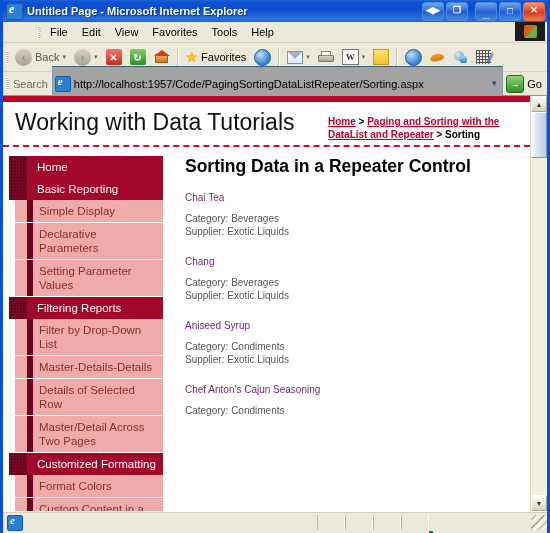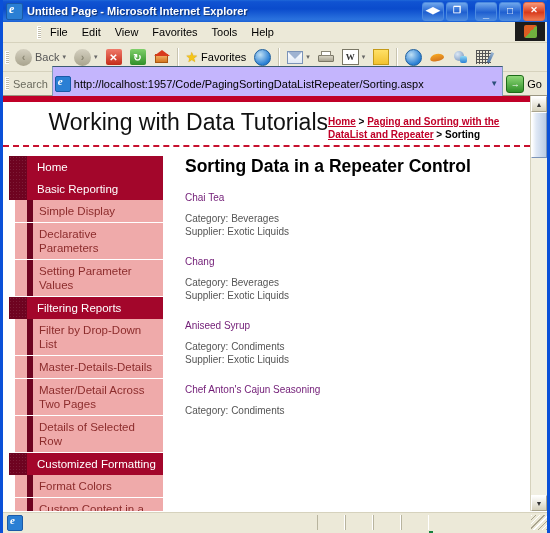--- a/index.html
+++ b/index.html
@@ -136,21 +136,21 @@
   .edit-i:after{content:"";position:absolute;right:-1px;top:2px;width:3px;height:11px;
     background:linear-gradient(180deg,#9bb7d4,#4a6f9e);transform:rotate(25deg);}
 
   
   .addrbar{
     height:23px;flex:0 0 23px;background:#ECE9D8;display:flex;align-items:center;
     border-bottom:1px solid #9a9682;
   }
   .addr-label{font-size:11px;color:#6b6b5e;padding:0 4px 0 2px;}
   .addr-field{
-    flex:1 1 auto;height:36px;background:#c4b5fd;border:1px solid #7f9db9;
+    flex:1 1 auto;height:36px;background:#a3a3a3;border:1px solid #7f9db9;
     border-top-color:#3c5a73;display:flex;align-items:center;box-sizing:border-box;
   }
   .addr-ico{
     width:14px;height:14px;margin:0 3px 0 2px;flex:0 0 14px;
     background:#2a7fd4;border:1px solid #1a5aa8;border-radius:2px;position:relative;overflow:hidden;
   }
   .addr-ico:after{content:"e";position:absolute;left:2px;top:-2px;color:#fff;
     font-size:11px;font-style:italic;font-weight:bold;font-family:"Liberation Serif",serif;}
   .addr-url{font-size:11px;color:#000;white-space:nowrap;overflow:hidden;flex:1 1 auto;}
   .addr-dd{width:16px;height:17px;display:flex;align-items:center;justify-content:center;
@@ -160,21 +160,21 @@
     background:linear-gradient(180deg,#8fd878,#2f8f28);border:1px solid #1e6b19;
     color:#fff;font-size:9px;display:flex;align-items:center;justify-content:center;font-weight:bold;}
 
   
   .viewport{flex:1 1 auto;display:flex;background:#fff;position:relative;overflow:hidden;}
   .page{
     flex:1 1 auto;background:#fff;position:relative;overflow:hidden;
   }
   .redband{height:6px;background:#C00028;}
   .pghead{
-    display:flex;align-items:flex-start;justify-content:flex-end;
+    display:flex;align-items:flex-start;justify-content:space-between;
     padding:7px 10px 4px 12px;border-bottom:2px dashed #C8102E;
   }
   .pgtitle{font-size:23px;color:#111;font-family:"Liberation Sans",sans-serif;white-space:nowrap;}
   .crumbs{
     width:192px;font-size:10px;font-weight:bold;color:#000;line-height:13px;
     padding-top:6px;
   }
   .crumbs a{color:#C00028;text-decoration:underline;}
   .crumbs span.sep{color:#000;font-weight:bold;}
   .crumbs span.cur{color:#000;}
@@ -387,22 +387,22 @@
             <div class="nav-h"><span>Basic Reporting</span></div>
             <div class="nav-i">Simple Display</div>
             <div class="nav-i">Declarative Parameters</div>
             <div class="nav-i">Setting Parameter Values</div>
           </div>
 
           <div class="navgrp">
             <div class="nav-h"><span>Filtering Reports</span></div>
             <div class="nav-i">Filter by Drop-Down List</div>
             <div class="nav-i">Master-Details-Details</div>
+            <div class="nav-i">Details of Selected Row</div>
             <div class="nav-i">Master/Detail Across Two Pages</div>
-            <div class="nav-i">Details of Selected Row</div>
           </div>
 
           <div class="navgrp">
             <div class="nav-h"><span>Customized Formatting</span></div>
             <div class="nav-i">Format Colors</div>
             <div class="nav-i">Custom Content in a</div>
           </div>
 
         </div>
 

